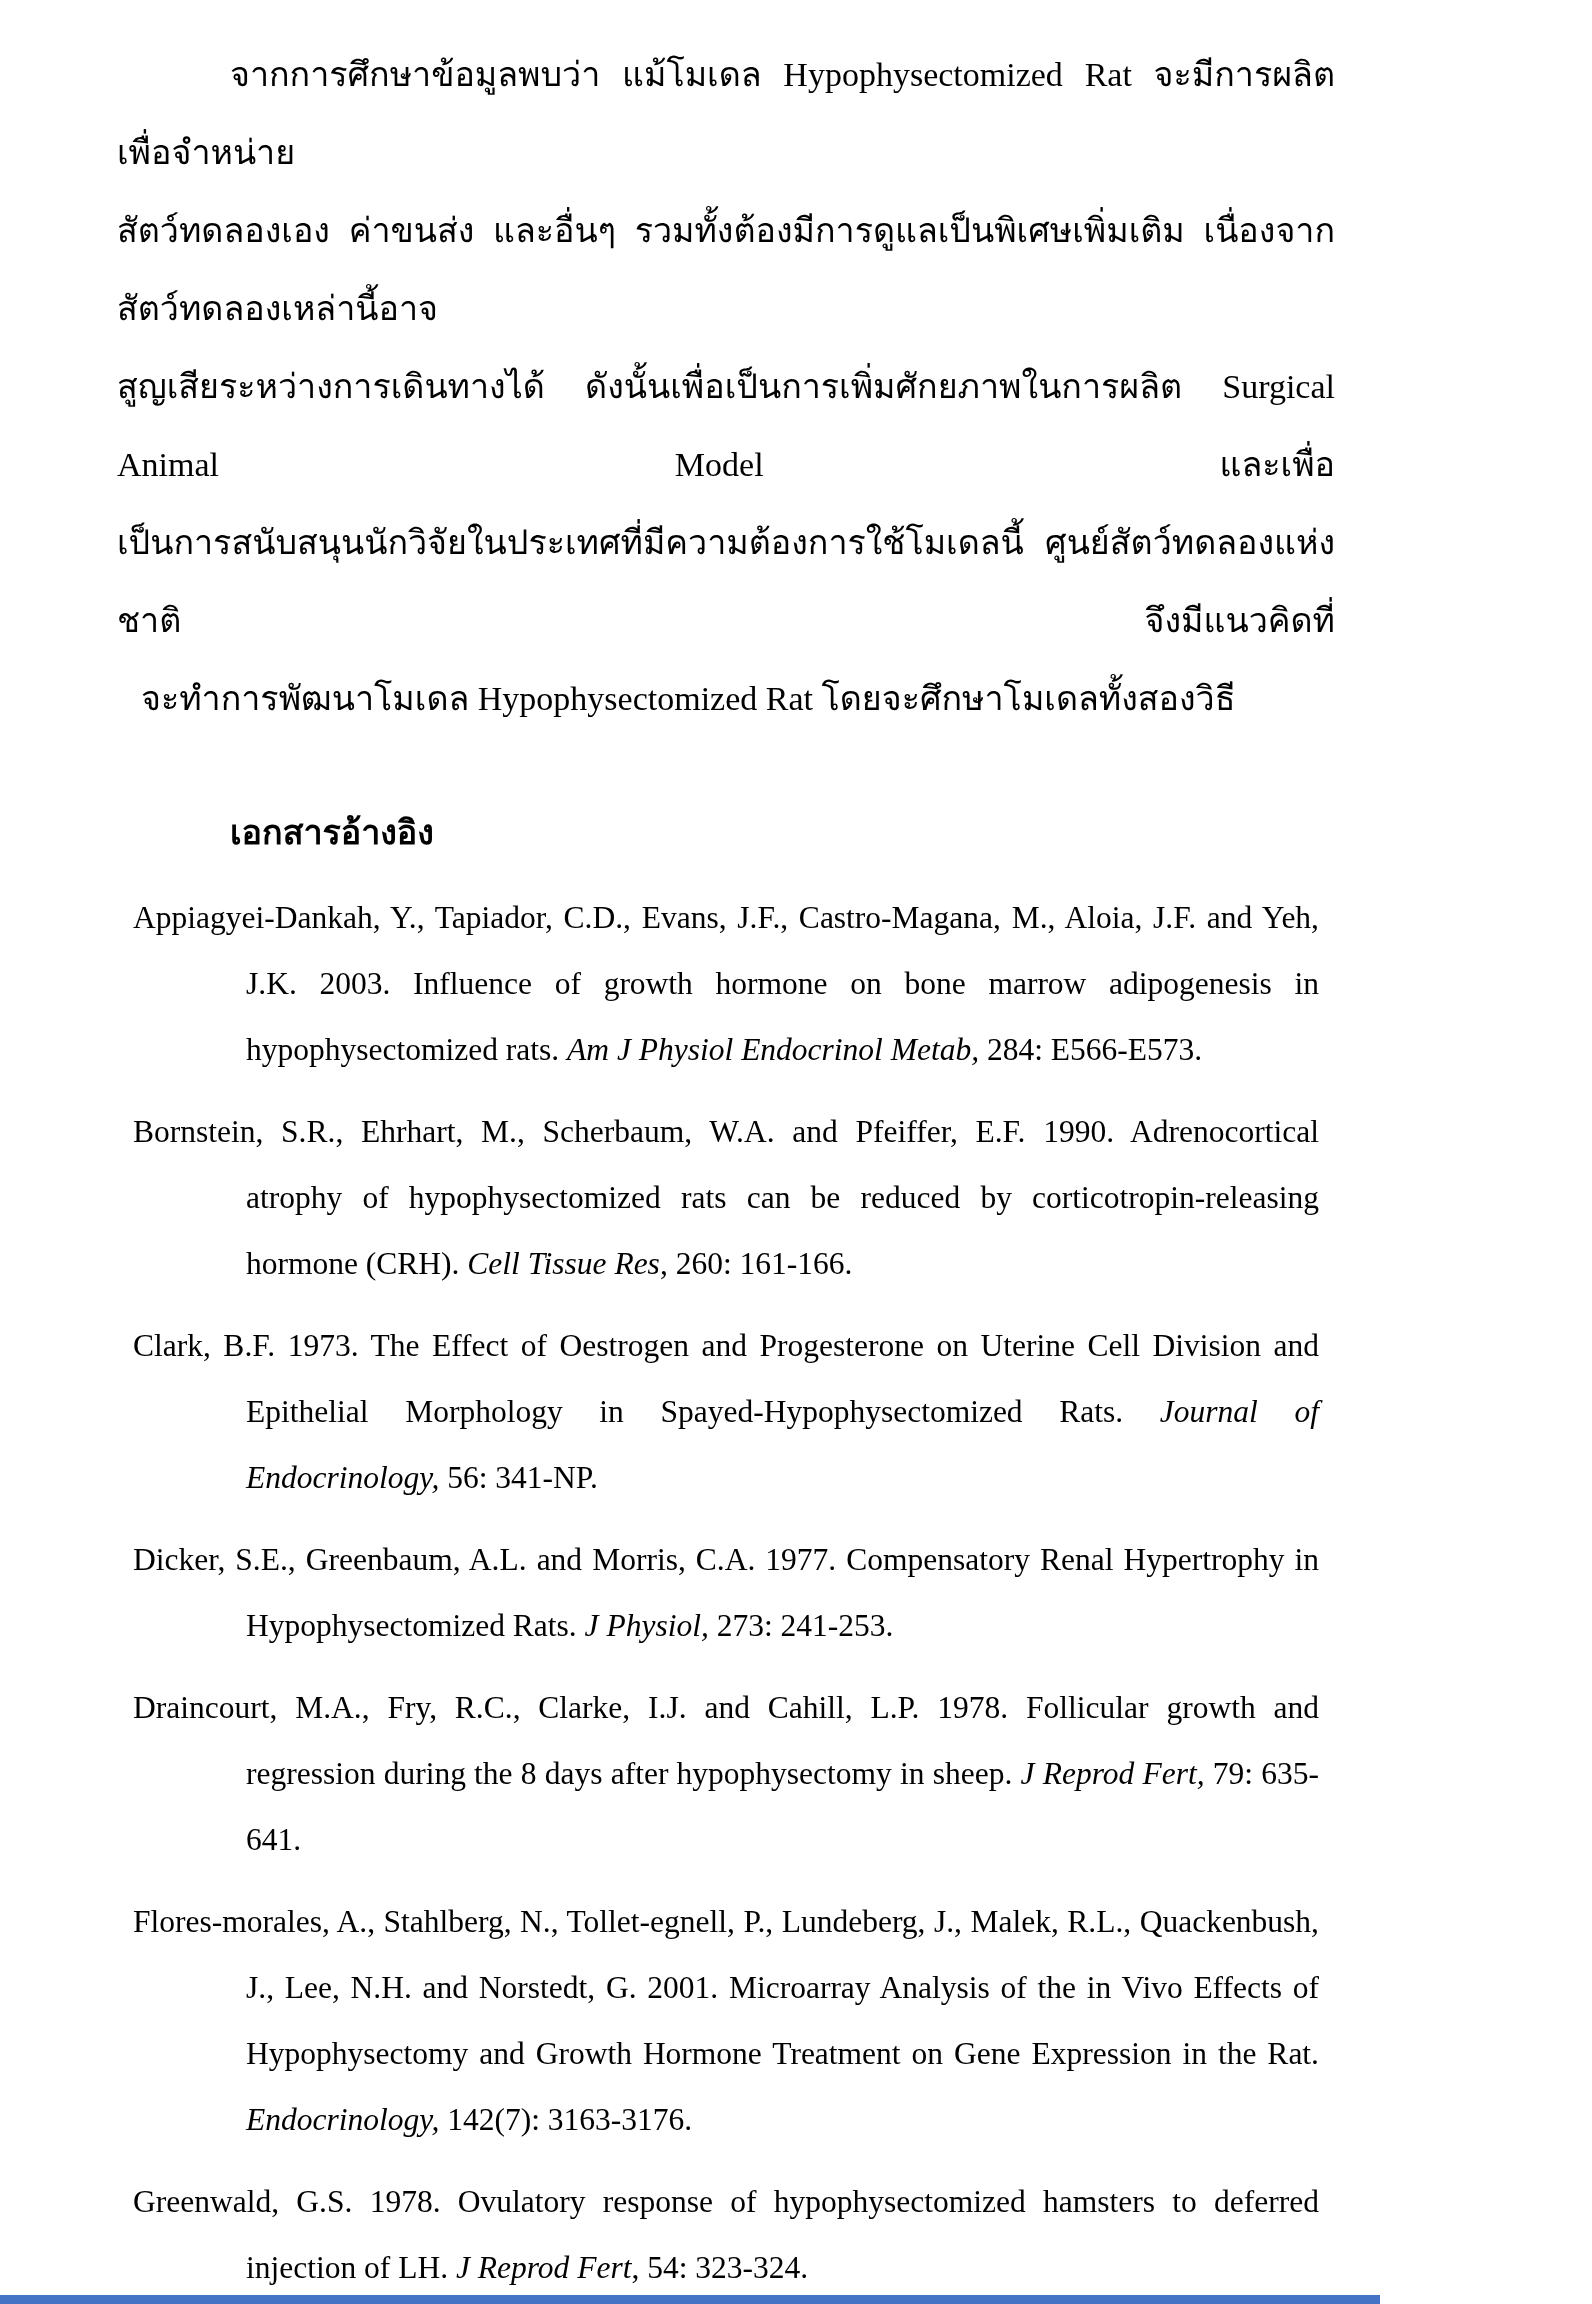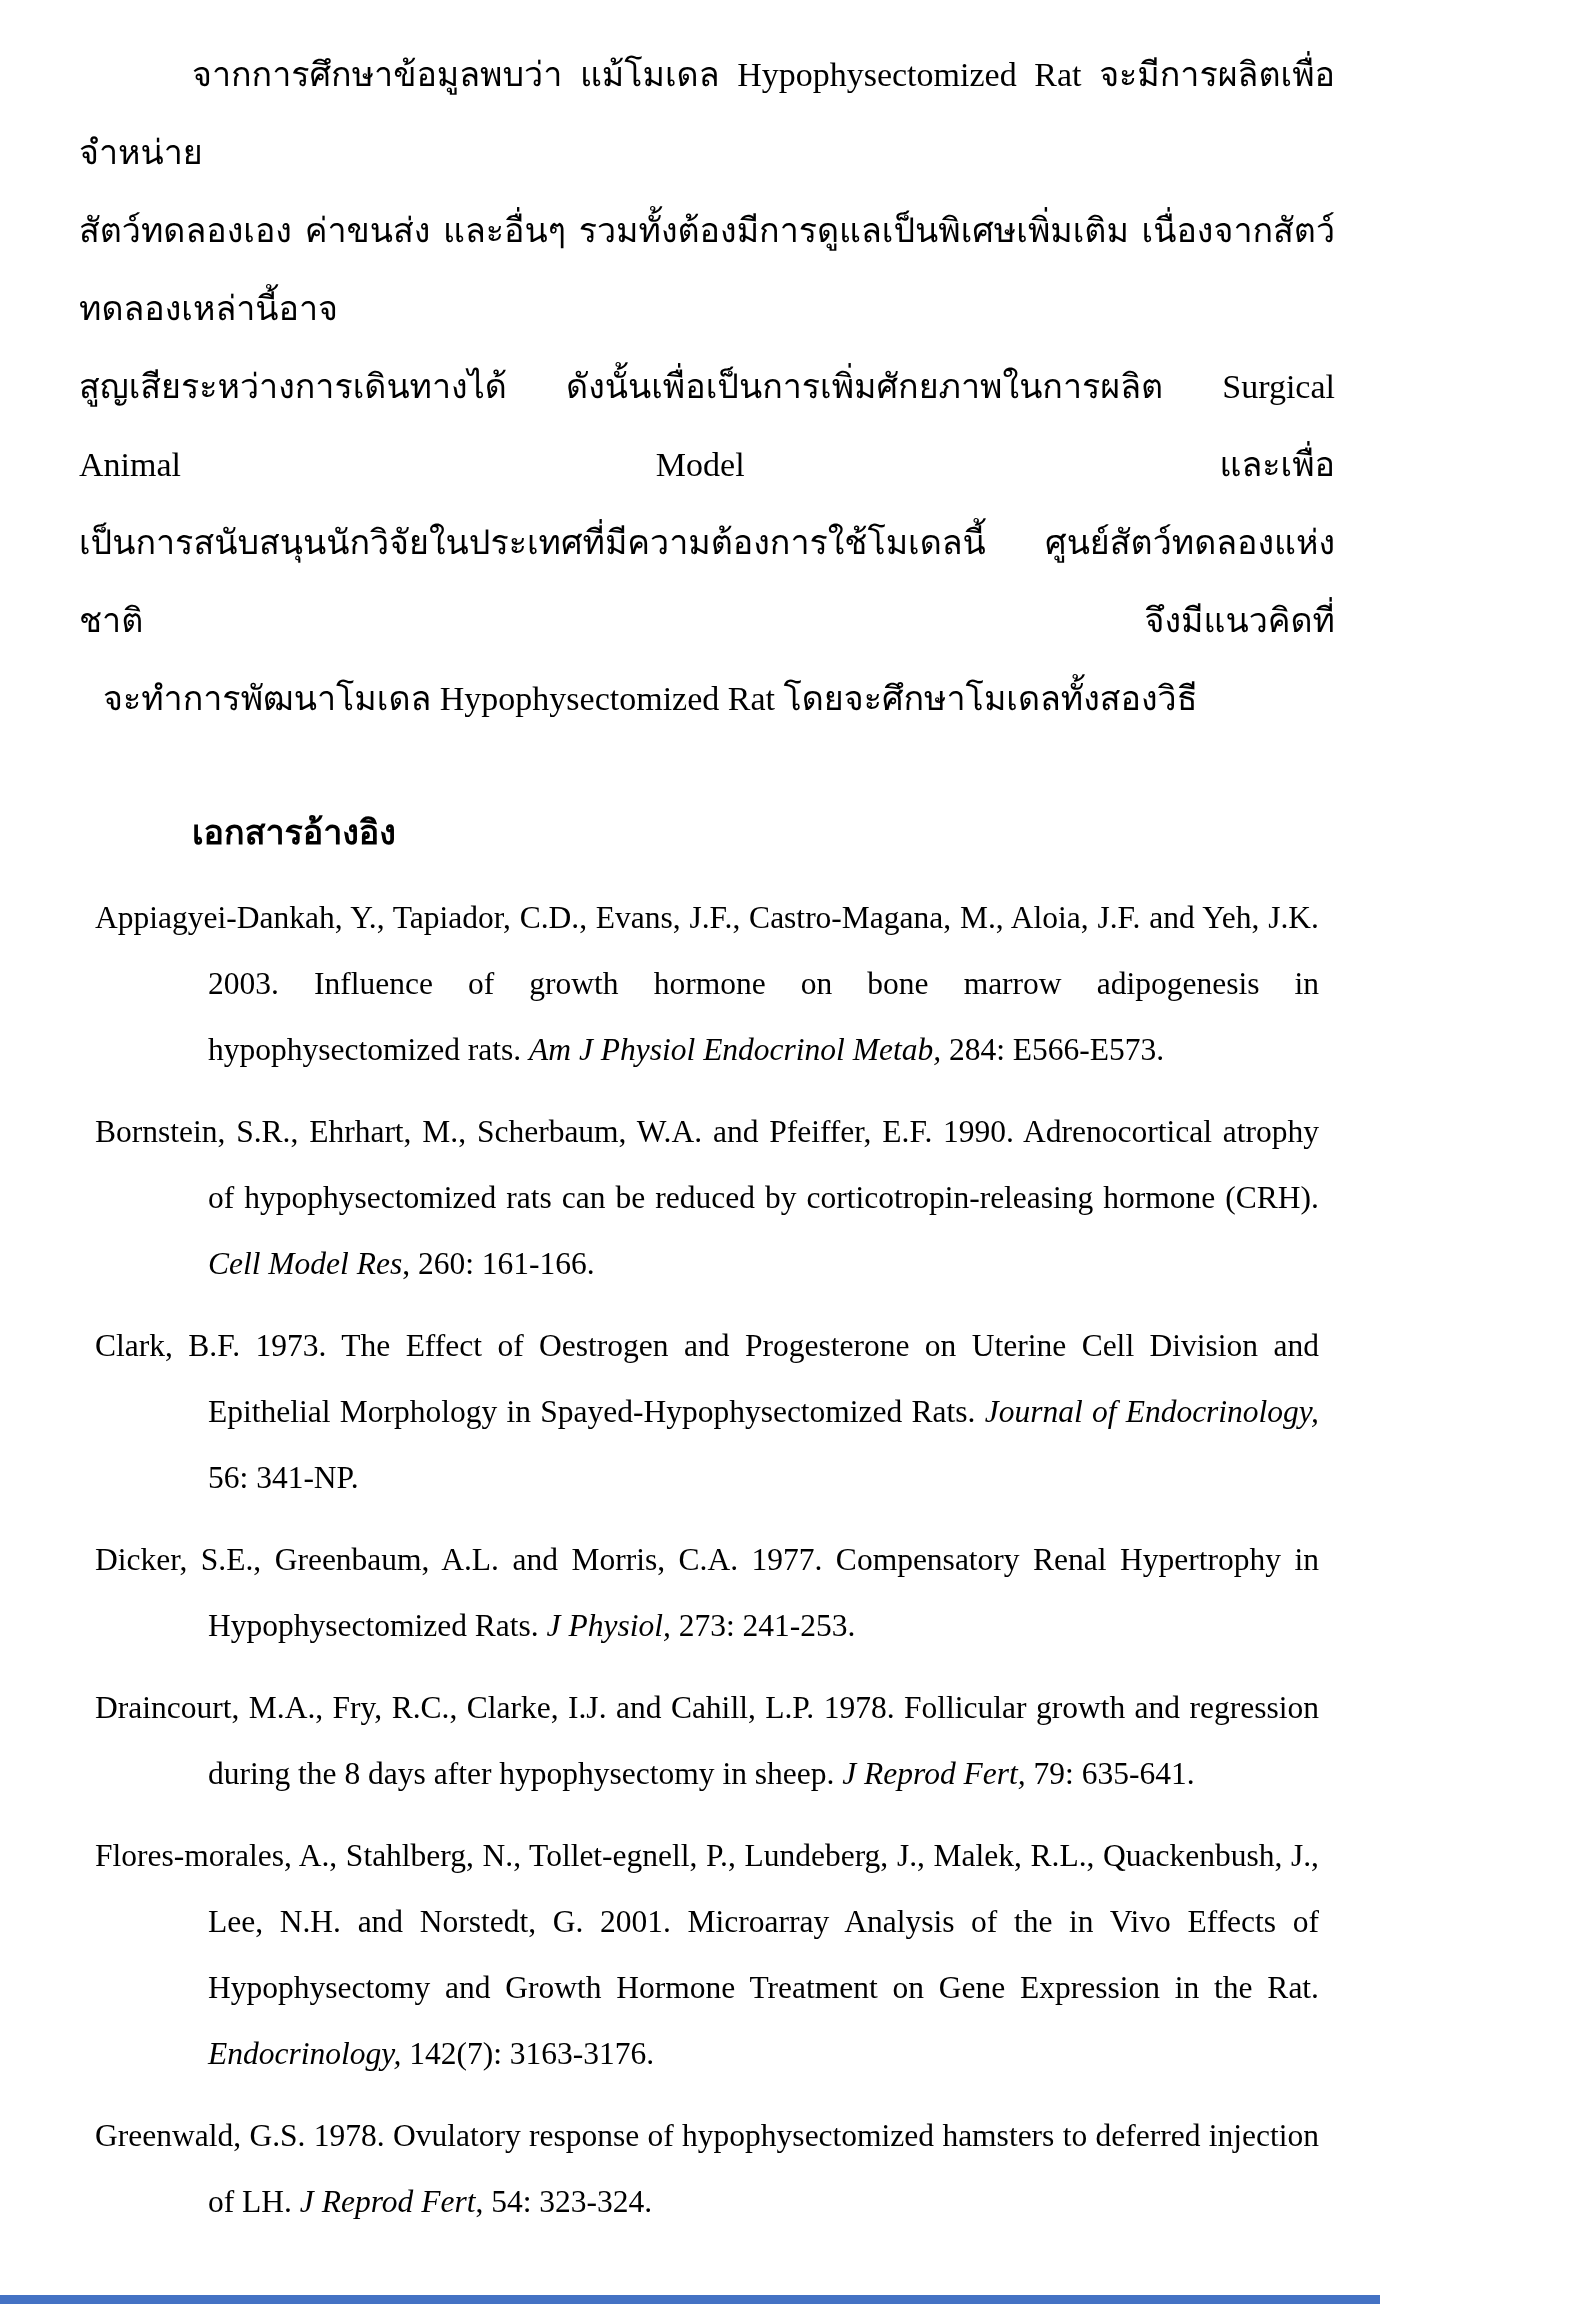--- a/index.html
+++ b/index.html
@@ -5,21 +5,21 @@
   html,body{margin:0;padding:0;background:#ffffff;}
   .page{
     position:relative;
     width:1380px;
     height:2304px;
     background:#ffffff;
     color:#000000;
     font-family:"Liberation Serif","DejaVu Serif",serif;
     overflow:hidden;
     box-sizing:border-box;
-    padding:36px 45px 0 79px;
+    padding:36px 45px 0 117px;
   }
   
   .intro{font-size:34px;line-height:78px;}
   .intro .line{
     text-align:justify;
     text-align-last:justify;
     white-space:normal;
   }
   .intro .line.first{text-indent:113px;}
   .intro .line.last{text-align-last:left;margin-left:24px;}
@@ -58,21 +58,21 @@
     <div class="line">สัตว์ทดลองเอง ค่าขนส่ง และอื่นๆ รวมทั้งต้องมีการดูแลเป็นพิเศษเพิ่มเติม เนื่องจากสัตว์ทดลองเหล่านี้อาจ</div>
     <div class="line">สูญเสียระหว่างการเดินทางได้ ดังนั้นเพื่อเป็นการเพิ่มศักยภาพในการผลิต Surgical Animal Model และเพื่อ</div>
     <div class="line">เป็นการสนับสนุนนักวิจัยในประเทศที่มีความต้องการใช้โมเดลนี้ ศูนย์สัตว์ทดลองแห่งชาติ จึงมีแนวคิดที่</div>
     <div class="line last">จะทำการพัฒนาโมเดล Hypophysectomized Rat โดยจะศึกษาโมเดลทั้งสองวิธี</div>
   </div>
 
   <div class="refs-heading" lang="th">เอกสารอ้างอิง</div>
 
   <div class="refs-list">
       <div class="reference"><span>Appiagyei-Dankah, Y., Tapiador, C.D., Evans, J.F., Castro-Magana, M., Aloia, J.F. and Yeh, J.K. 2003. Influence of growth hormone on bone marrow adipogenesis in hypophysectomized rats. </span><span class="italic">Am J Physiol Endocrinol Metab,</span><span> 284: E566-E573.</span></div>
-      <div class="reference"><span>Bornstein, S.R., Ehrhart, M., Scherbaum, W.A. and Pfeiffer, E.F. 1990. Adrenocortical atrophy of hypophysectomized rats can be reduced by corticotropin-releasing hormone (CRH). </span><span class="italic">Cell Model Res</span><span>, 260: 161-166.</span></div>
+      <div class="reference"><span>Bornstein, S.R., Ehrhart, M., Scherbaum, W.A. and Pfeiffer, E.F. 1990. Adrenocortical atrophy of hypophysectomized rats can be reduced by corticotropin-releasing hormone (CRH). </span><span class="italic">Cell Tissue Res</span><span>, 260: 161-166.</span></div>
       <div class="reference"><span>Clark, B.F. 1973. The Effect of Oestrogen and Progesterone on Uterine Cell Division and Epithelial Morphology in Spayed-Hypophysectomized Rats. </span><span class="italic">Journal of Endocrinology,</span><span> 56: 341-NP.</span></div>
       <div class="reference"><span>Dicker, S.E., Greenbaum, A.L. and Morris, C.A. 1977. Compensatory Renal Hypertrophy in Hypophysectomized Rats. </span><span class="italic">J Physiol,</span><span> 273: 241-253.</span></div>
       <div class="reference"><span>Draincourt, M.A., Fry, R.C., Clarke, I.J. and Cahill, L.P. 1978. Follicular growth and regression during the 8 days after hypophysectomy in sheep. </span><span class="italic">J Reprod Fert,</span><span> 79: 635-641.</span></div>
       <div class="reference"><span>Flores-morales, A., Stahlberg, N., Tollet-egnell, P., Lundeberg, J., Malek, R.L., Quackenbush, J., Lee, N.H. and Norstedt, G. 2001. Microarray Analysis of the in Vivo Effects of Hypophysectomy and Growth Hormone Treatment on Gene Expression in the Rat. </span><span class="italic">Endocrinology,</span><span> 142(7): 3163-3176.</span></div>
       <div class="reference"><span>Greenwald, G.S. 1978. Ovulatory response of hypophysectomized hamsters to deferred injection of LH. </span><span class="italic">J Reprod Fert</span><span>, 54: 323-324.</span></div>
     </div>
 
   <div class="bottom-bar" style="background: rgb(68, 114, 196);"></div>
 </div>
 

